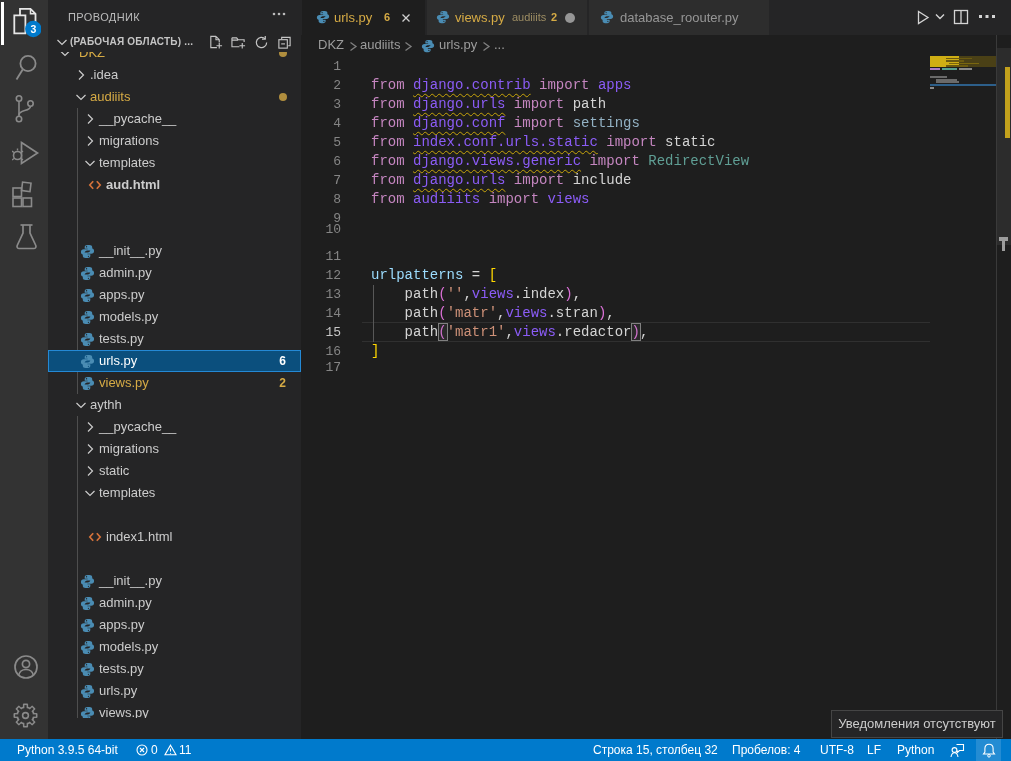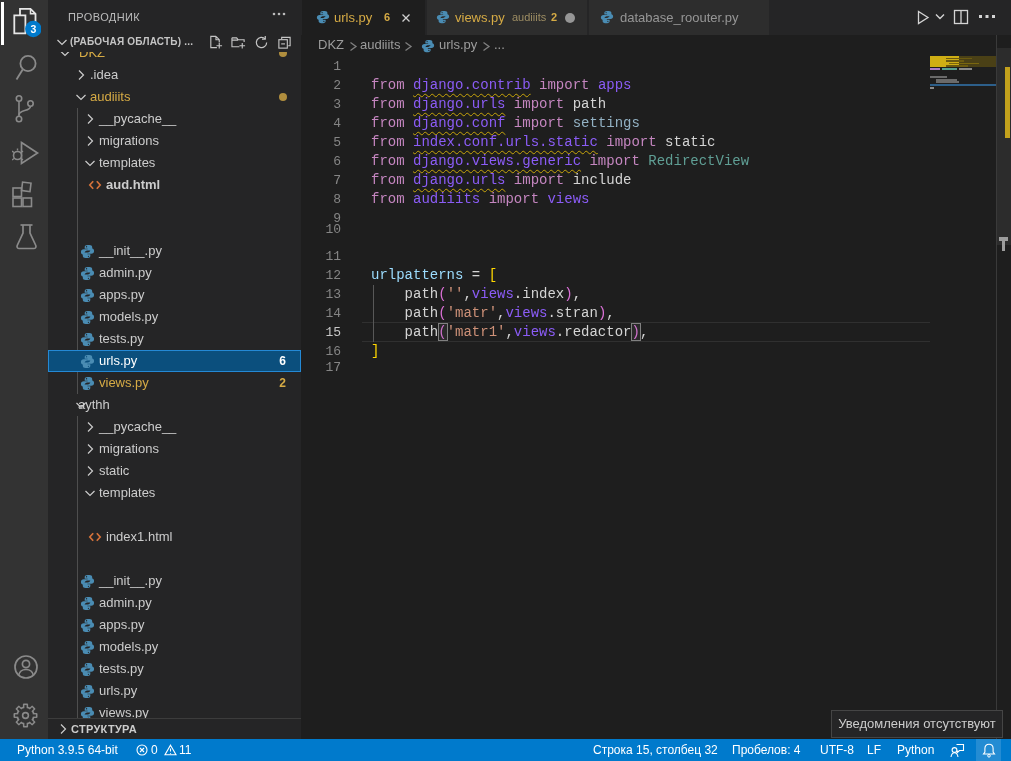--- a/index.html
+++ b/index.html
@@ -218,21 +218,21 @@
         <svg class="tw" style="left:32px;top:4px" width="15" height="15">
           <use href="#py"></use>
         </svg>
         <span class="lbl gold" style="left:51px">views.py</span>
         <span class="badge" style="color:#d6ab45">2</span>
       </div>
       <div class="row" style="top: 394px;">
         <svg class="tw" style="left:25px" width="16" height="16">
           <use href="#chd"></use>
         </svg>
-        <span class="lbl" style="left:30px">aythh</span>
+        <span class="lbl" style="left:42px">aythh</span>
       </div>
       <div class="row" style="top: 416px;">
         <svg class="tw" style="left:34px" width="16" height="16">
           <use href="#chr"></use>
         </svg>
         <span class="lbl" style="left:51px">__pycache__</span>
       </div>
       <div class="row" style="top: 438px;">
         <svg class="tw" style="left:34px" width="16" height="16">
           <use href="#chr"></use>
@@ -315,26 +315,20 @@
       </svg>
     <svg class="abs" style="left:206px;top:3px" width="15" height="15" viewBox="0 0 16 16">
         <path d="M13.5 8a5.5 5.5 0 1 1-1.6-3.9" fill="none" stroke="#c5c5c5" stroke-width="1.3"></path>
         <path d="M12 1v3.5H8.5" fill="none" stroke="#c5c5c5" stroke-width="1.3"></path>
       </svg>
     <svg class="abs" style="left:229px;top:3px" width="15" height="15" viewBox="0 0 16 16">
         <path d="M5 4.5V2.5h9v9h-2" fill="none" stroke="#c5c5c5" stroke-width="1.2"></path>
         <rect x="2" y="5" width="9" height="9" fill="none" stroke="#c5c5c5" stroke-width="1.2"></rect>
         <path d="M4.5 9.5h4" stroke="#c5c5c5" stroke-width="1.2"></path>
       </svg>
-  </div>
-  <div id="struct">
-    <svg class="abs" style="left:7px;top:2px" width="16" height="16">
-        <use href="#chr"></use>
-      </svg>
-    <div class="lbl">СТРУКТУРА</div>
   </div>
 </div>
 
 <div id="ed">
   <div id="tabbar">
     <div class="tab" style="left:1px;width:124px;background:#1e1e1e">
       <svg class="ti" style="left:14px;top:10px" width="14" height="14">
           <use href="#py"></use>
         </svg>
       <span class="tl gold" style="left:32px">urls.py</span>

